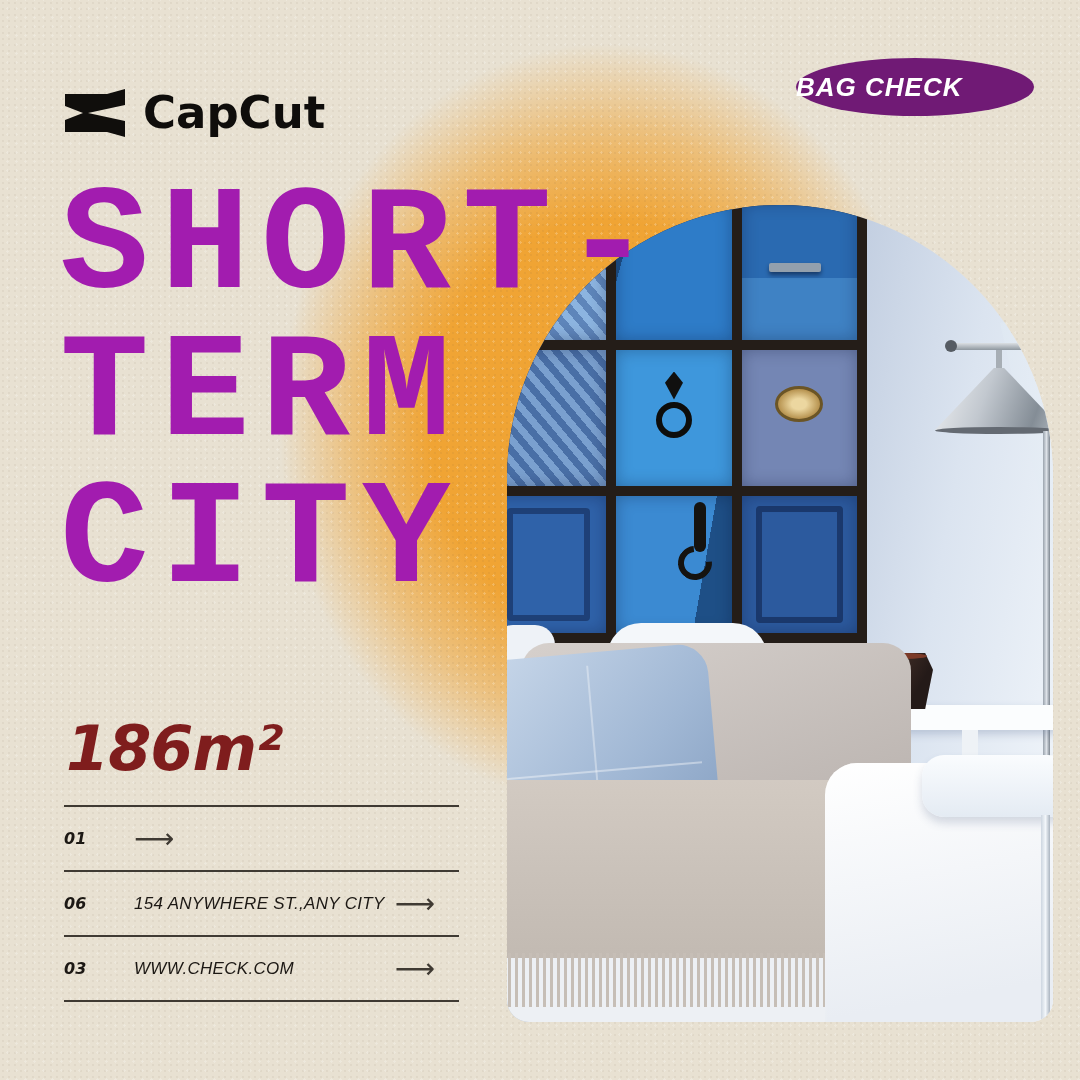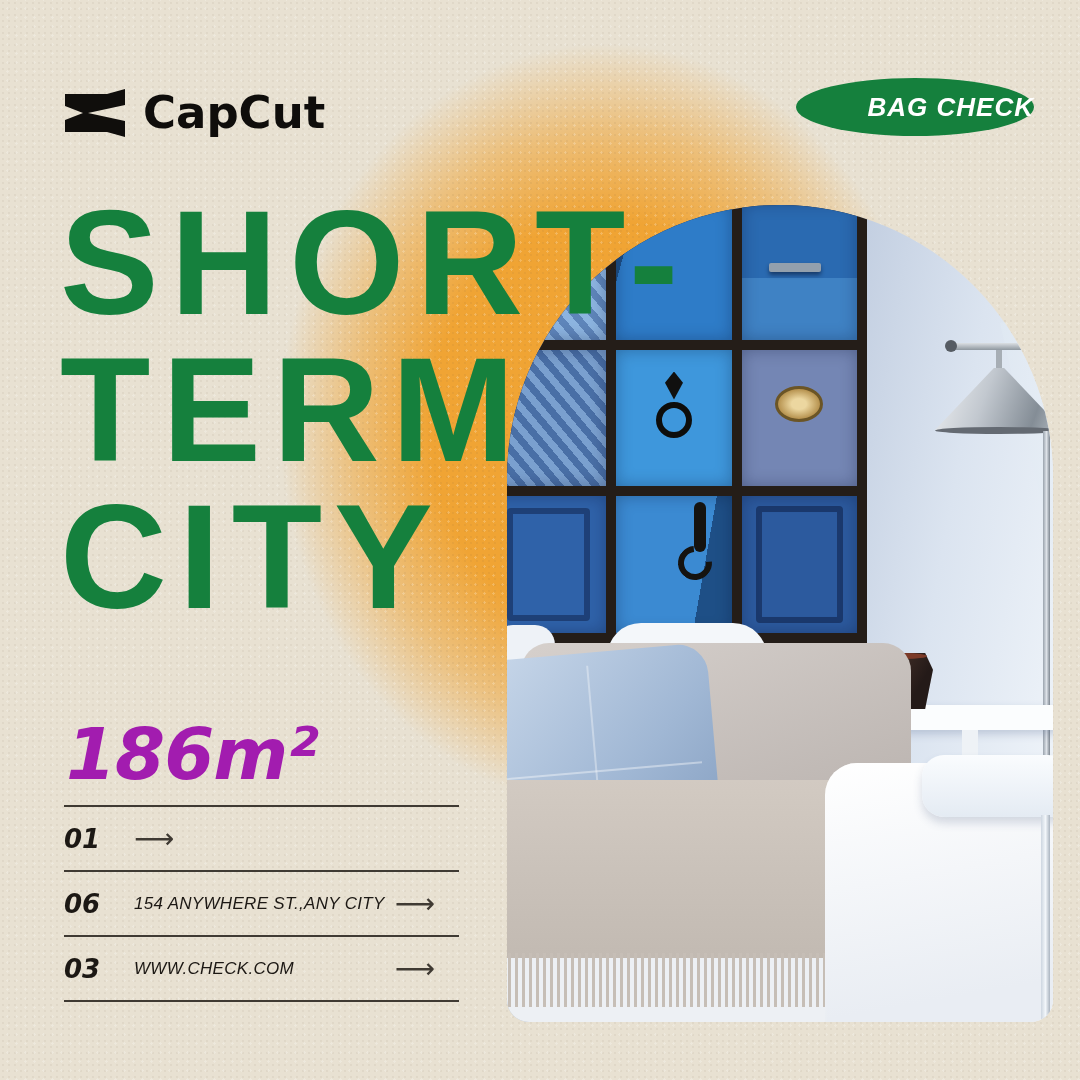--- a/index.html
+++ b/index.html
@@ -15,27 +15,27 @@
     background-size:6px 6px,9px 9px;background-position:0 0,3px 4px;}
 
   
   .glow{position:absolute;left:255px;top:15px;width:700px;height:820px;z-index:1;
     background:radial-gradient(closest-side,#f0a434 0%,#f0a434 50%,rgba(240,164,52,.55) 72%,rgba(240,164,52,0) 93%);}
 
   
   .header{position:absolute;left:62px;top:62px;display:flex;align-items:center;gap:15px;z-index:6;margin-top:24px;}
   .logo-icon{width:66px;height:52px;display:block;}
   .wordmark{font-family:"DejaVu Sans",sans-serif;font-weight:700;font-size:45px;color:#0f0d0b;letter-spacing:0px;}
-  .badge{position:absolute;left:796px;top:78px;width:238px;height:58px;z-index:6;
-    background:#15803d;border-radius:50%;display:flex;align-items:center;justify-content:flex-end;}
+  .badge{position:absolute;left:796px;top:58px;width:238px;height:58px;z-index:6;
+    background:#701a75;border-radius:50%;display:flex;align-items:center;justify-content:flex-start;}
   .badge span{color:#fff;font-style:italic;font-weight:700;font-size:26px;letter-spacing:1px;}
 
   
-  .title{position:absolute;left:60px;top:189px;z-index:5;color:#15803d;
-    font-family:Liberation Sans, sans-serif;font-weight:700;font-size:148px;line-height:147px;
+  .title{position:absolute;left:60px;top:174px;z-index:5;color:#a21caf;
+    font-family:Liberation Mono, monospace;font-weight:700;font-size:148px;line-height:147px;
     letter-spacing:.08em;white-space:nowrap;}
 
   
   .arch{position:absolute;left:507px;top:205px;width:546px;height:817px;z-index:3;overflow:hidden;
     border-radius:273px 273px 22px 22px;
     background:linear-gradient(100deg,#a2b2cd 0%,#b4c2d8 40%,#dbe4f0 72%,#f3f7fb 100%);}
   .arch *{position:absolute;}
 
   
   .panel{left:493px;top:118px;width:320px;height:920px;transform:rotate(-13deg);transform-origin:top left;
@@ -95,25 +95,25 @@
     background:linear-gradient(#d2cac2 0%,#c2bab2 100%);}
   .fringe{left:-20px;top:748px;width:404px;height:54px;
     background:repeating-linear-gradient(90deg,#c6beb6 0 3px,rgba(198,190,182,0) 3px 7px);}
   .armrest{left:318px;top:558px;width:238px;height:260px;border-radius:32px 32px 0 0;
     background:linear-gradient(170deg,#ffffff 0%,#e9edf3 85%);box-shadow:inset 0 14px 20px -14px #fff;}
   .tabletop{left:415px;top:550px;width:148px;height:62px;border-radius:22px;
     background:linear-gradient(#fafcfe,#e4ebf3);box-shadow:0 6px 10px rgba(60,80,120,.2);}
   .table-pole{left:534px;top:610px;width:9px;height:207px;background:linear-gradient(90deg,#cdd6e0,#f2f6fa 50%,#aab4c0);}
 
   
-  .area{position:absolute;left:66px;top:712px;z-index:5;color:#a21caf;
-    font-family:"DejaVu Sans",sans-serif;font-style:italic;font-weight:700;font-size:72px;letter-spacing:-1px;}
+  .area{position:absolute;left:66px;top:712px;z-index:5;color:#7f1d1d;
+    font-family:"DejaVu Sans",sans-serif;font-style:italic;font-weight:700;font-size:62px;letter-spacing:-1px;}
   .contact{position:absolute;left:64px;top:805px;width:395px;z-index:5;border-top:2px solid #3f3a33;}
   .crow{height:65px;border-bottom:2px solid #3f3a33;display:flex;align-items:center;}
-  .crow .num{width:70px;font-family:"DejaVu Sans",sans-serif;font-style:italic;font-weight:600;font-size:26px;color:#1c1814;}
+  .crow .num{width:70px;font-family:"DejaVu Sans",sans-serif;font-style:italic;font-weight:600;font-size:16px;color:#1c1814;}
   .crow .lbl{flex:1;font-family:"Liberation Sans",sans-serif;font-style:italic;font-size:17px;letter-spacing:.3px;color:#1c1814;}
   .crow .arr{font-family:"DejaVu Sans",sans-serif;font-size:28px;color:#3f3a33;margin-right:24px;font-weight:400;}
 </style>
 </head>
 <body>
 
 <div class="canvas">
 
   <div class="glow"></div>
   <div class="grain"></div>

